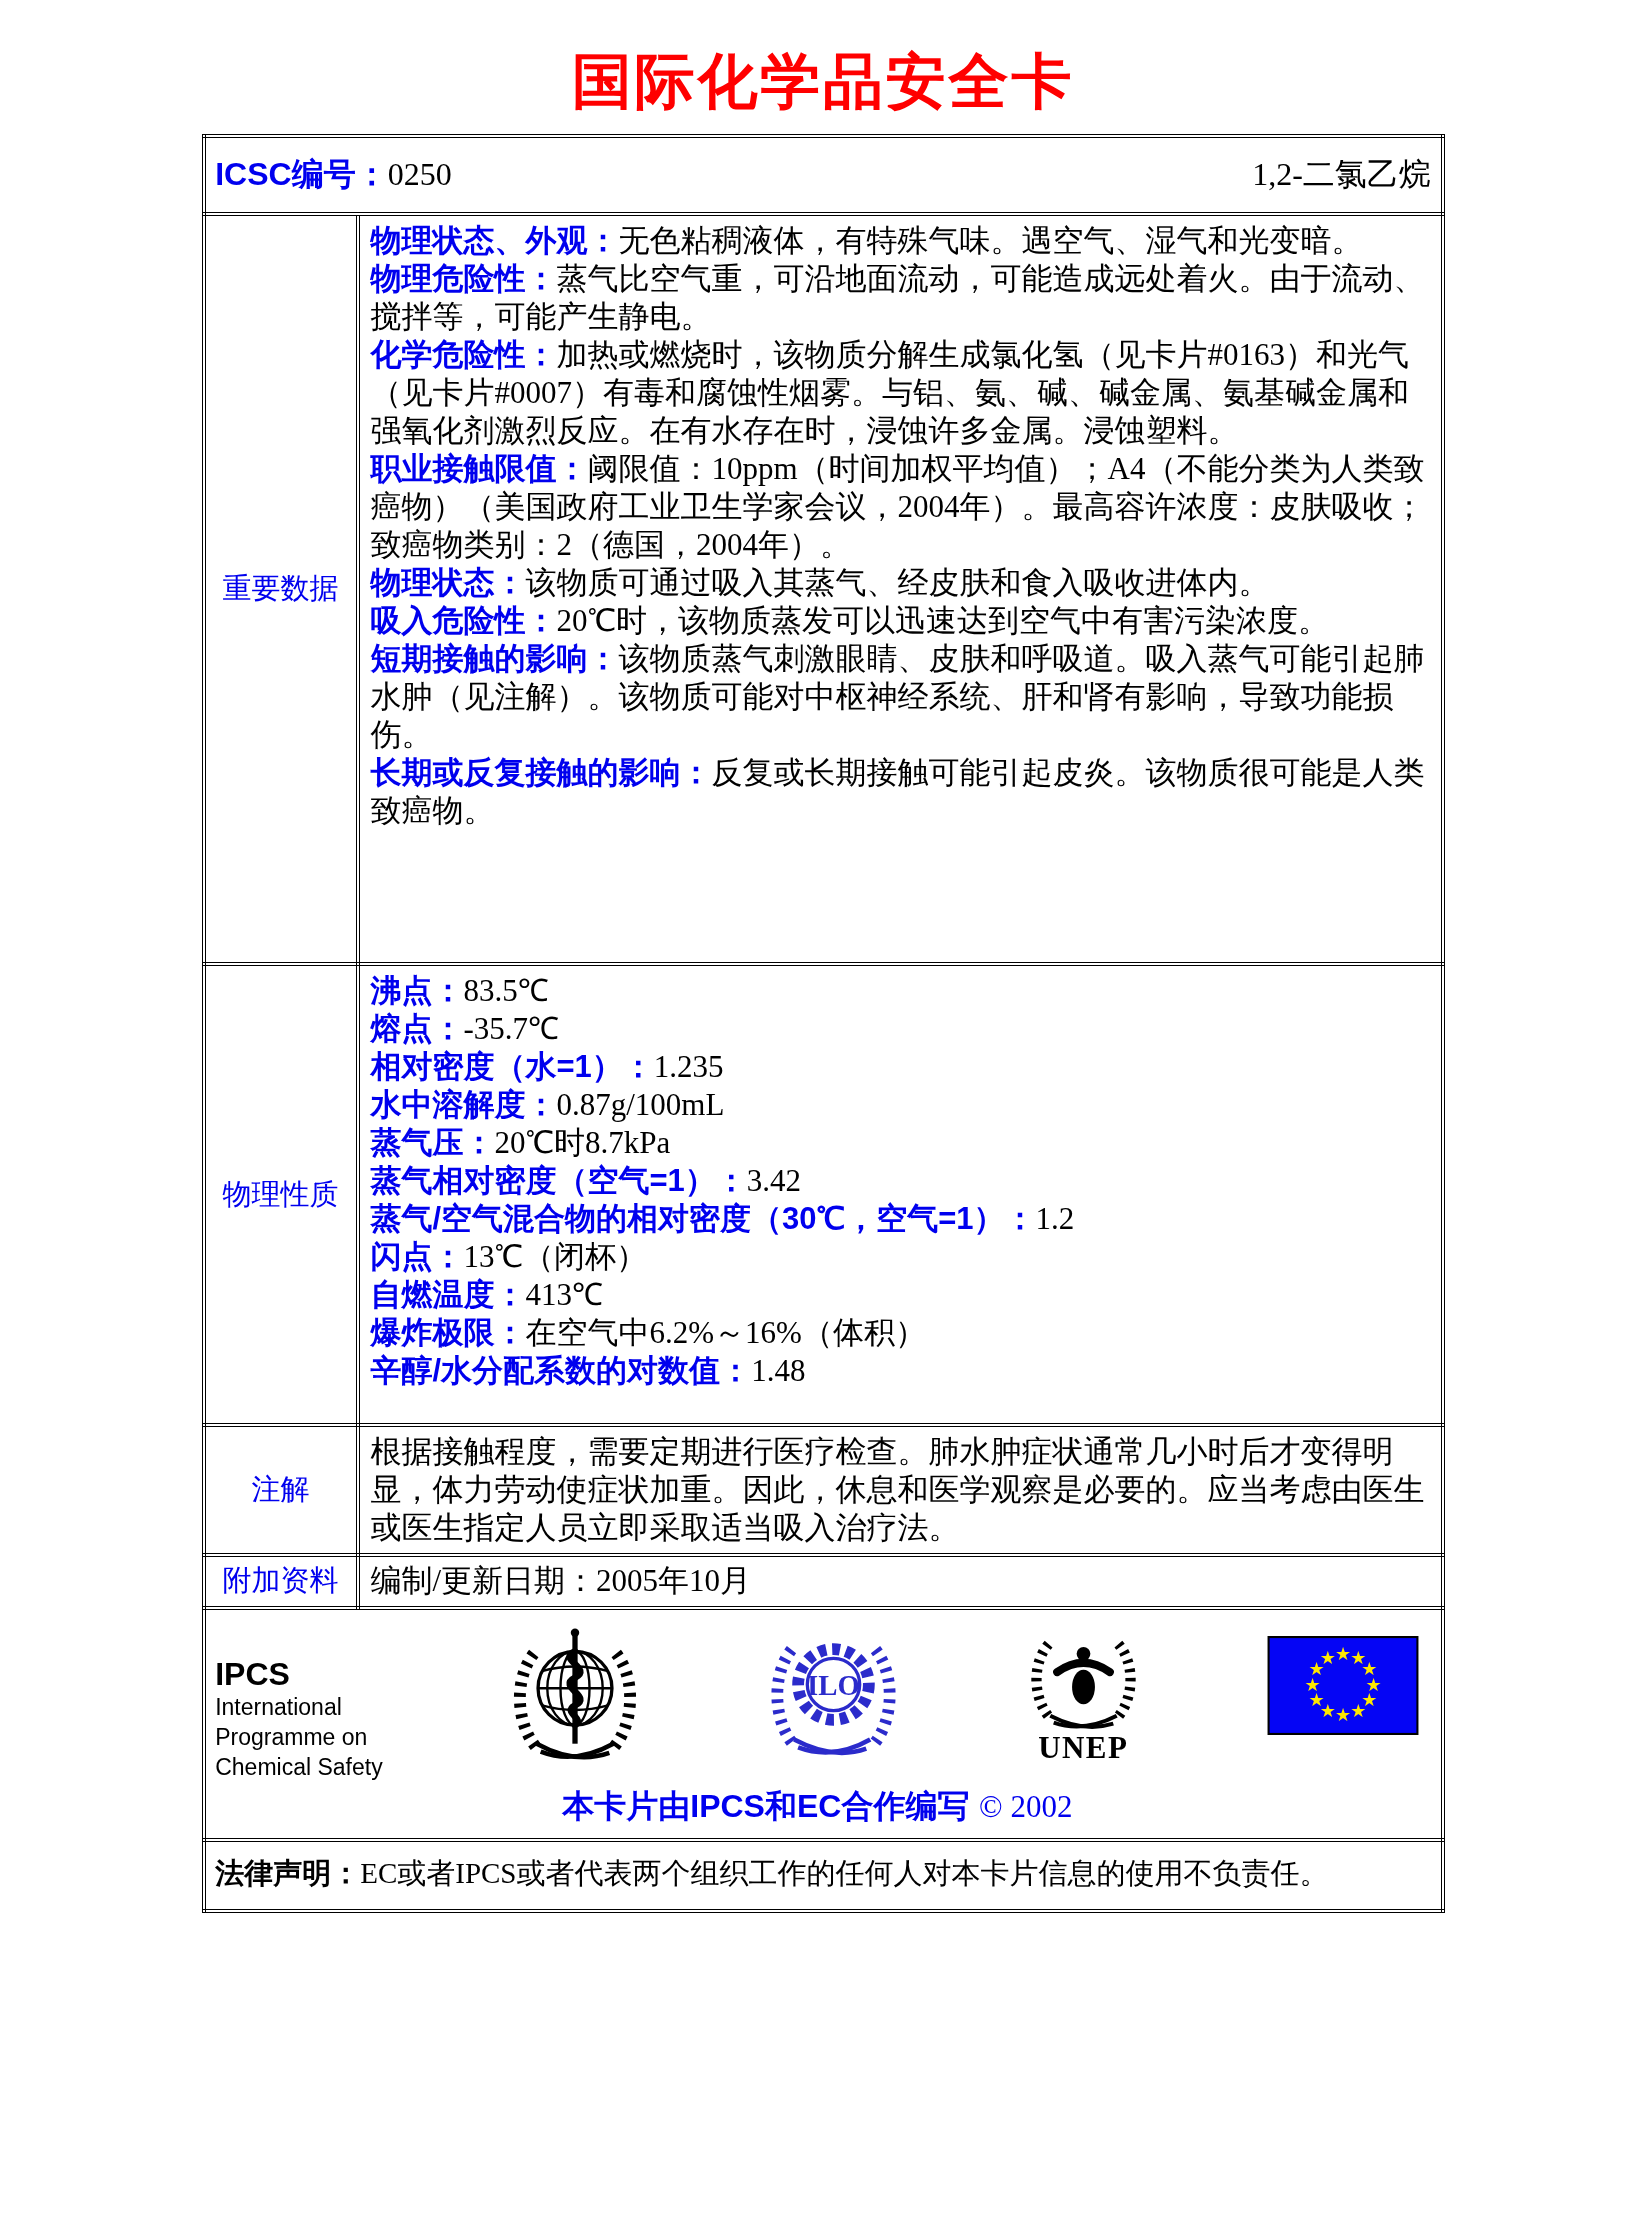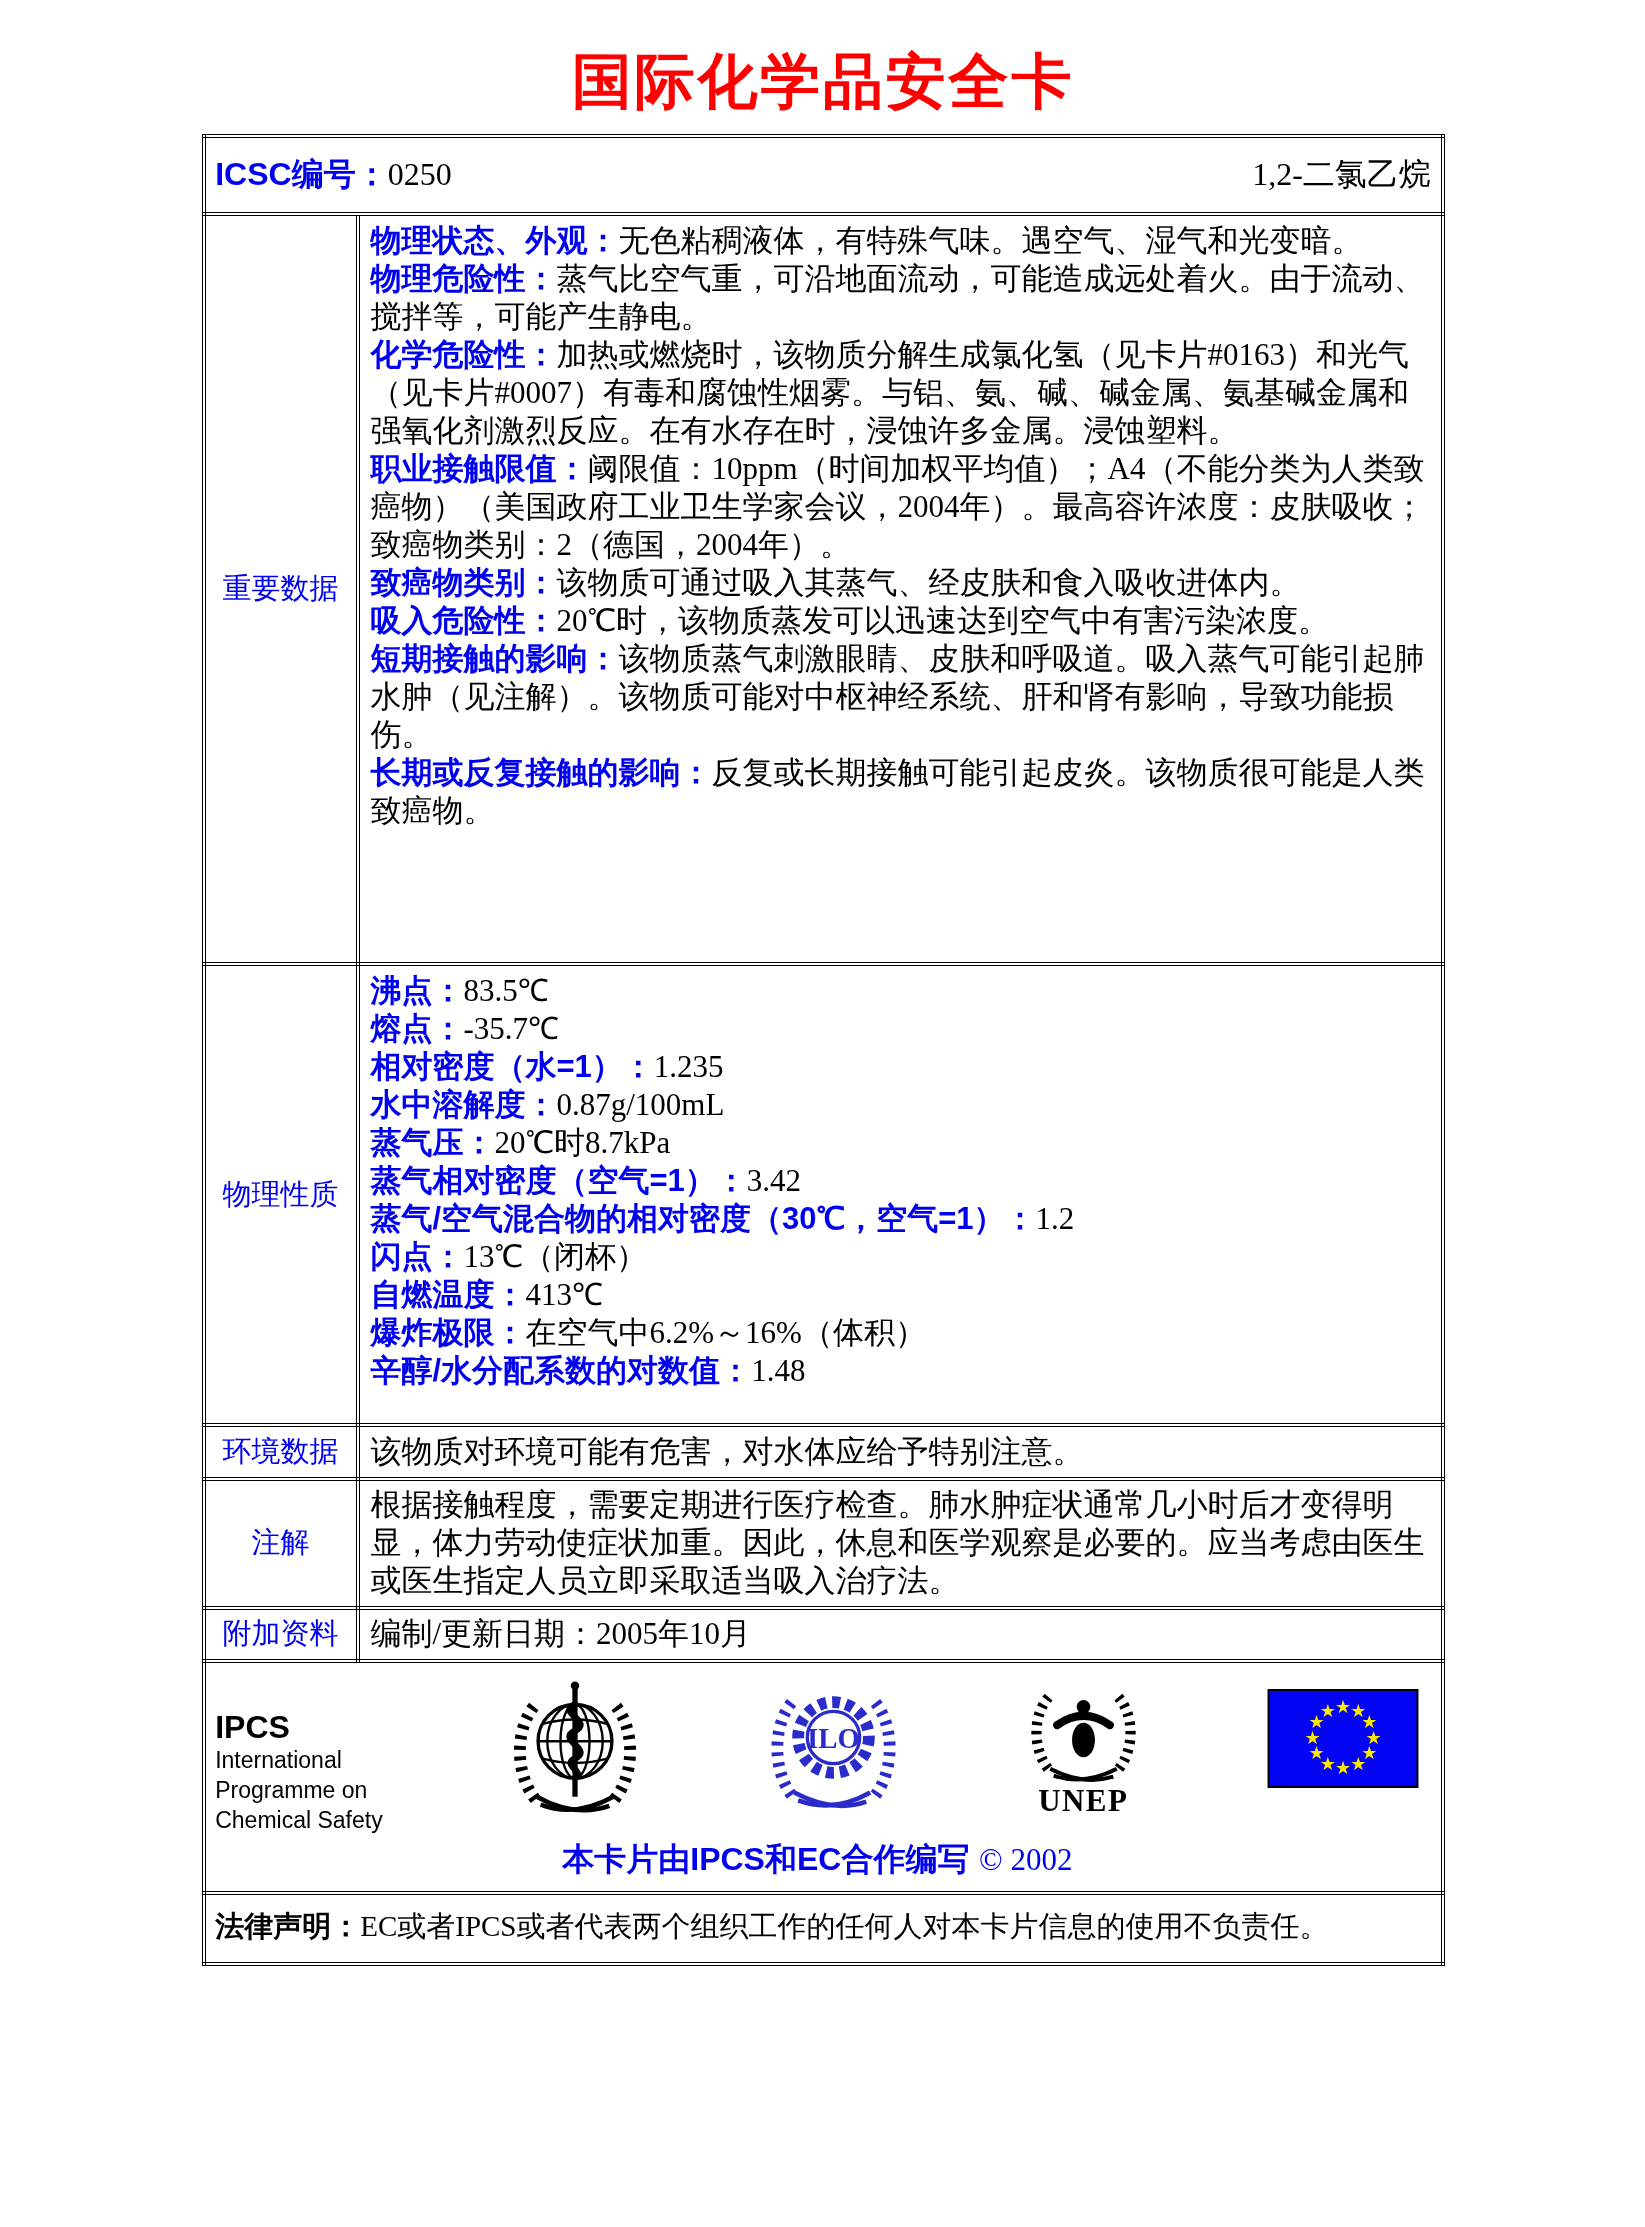--- a/index.html
+++ b/index.html
@@ -102,21 +102,21 @@
   </tr>
 
   <tr>
     <td class="label-cell">重要数据</td>
     <td class="content-cell">
       <div class="h-important">
             <div class="item"><span class="item-label">物理状态、外观：</span><span class="item-text">无色粘稠液体，有特殊气味。遇空气、湿气和光变暗。</span></div>
             <div class="item"><span class="item-label">物理危险性：</span><span class="item-text">蒸气比空气重，可沿地面流动，可能造成远处着火。由于流动、搅拌等，可能产生静电。</span></div>
             <div class="item"><span class="item-label">化学危险性：</span><span class="item-text">加热或燃烧时，该物质分解生成氯化氢（见卡片#0163）和光气（见卡片#0007）有毒和腐蚀性烟雾。与铝、氨、碱、碱金属、氨基碱金属和强氧化剂激烈反应。在有水存在时，浸蚀许多金属。浸蚀塑料。</span></div>
             <div class="item"><span class="item-label">职业接触限值：</span><span class="item-text">阈限值：10ppm（时间加权平均值）；A4（不能分类为人类致癌物）（美国政府工业卫生学家会议，2004年）。最高容许浓度：皮肤吸收；致癌物类别：2（德国，2004年）。</span></div>
-            <div class="item"><span class="item-label">致癌物类别：</span><span class="item-text">该物质可通过吸入其蒸气、经皮肤和食入吸收进体内。</span></div>
+            <div class="item"><span class="item-label">物理状态：</span><span class="item-text">该物质可通过吸入其蒸气、经皮肤和食入吸收进体内。</span></div>
             <div class="item"><span class="item-label">吸入危险性：</span><span class="item-text">20℃时，该物质蒸发可以迅速达到空气中有害污染浓度。</span></div>
             <div class="item"><span class="item-label">短期接触的影响：</span><span class="item-text">该物质蒸气刺激眼睛、皮肤和呼吸道。吸入蒸气可能引起肺水肿（见注解）。该物质可能对中枢神经系统、肝和肾有影响，导致功能损伤。</span></div>
             <div class="item"><span class="item-label">长期或反复接触的影响：</span><span class="item-text">反复或长期接触可能引起皮炎。该物质很可能是人类致癌物。</span></div>
           </div>
     </td>
   </tr>
 
   <tr>
     <td class="label-cell">物理性质</td>
     <td class="content-cell">
@@ -129,28 +129,20 @@
             <div class="item"><span class="item-label">蒸气相对密度（空气=1）：</span><span class="item-text">3.42</span></div>
             <div class="item"><span class="item-label">蒸气/空气混合物的相对密度（30℃，空气=1）：</span><span class="item-text">1.2</span></div>
             <div class="item"><span class="item-label">闪点：</span><span class="item-text">13℃（闭杯）</span></div>
             <div class="item"><span class="item-label">自燃温度：</span><span class="item-text">413℃</span></div>
             <div class="item"><span class="item-label">爆炸极限：</span><span class="item-text">在空气中6.2%～16%（体积）</span></div>
             <div class="item"><span class="item-label">辛醇/水分配系数的对数值：</span><span class="item-text">1.48</span></div>
           </div>
     </td>
   </tr>
 
-  <tr>
-    <td class="label-cell">环境数据</td>
-    <td class="content-cell content-mid">
-      <div>
-            <div class="item"><span class="item-text">该物质对环境可能有危害，对水体应给予特别注意。</span></div>
-          </div>
-    </td>
-  </tr>
 
   <tr>
     <td class="label-cell">注解</td>
     <td class="content-cell content-mid">
       <div>
             <div class="item"><span class="item-text">根据接触程度，需要定期进行医疗检查。肺水肿症状通常几小时后才变得明显，体力劳动使症状加重。因此，休息和医学观察是必要的。应当考虑由医生或医生指定人员立即采取适当吸入治疗法。</span></div>
           </div>
     </td>
   </tr>
 

